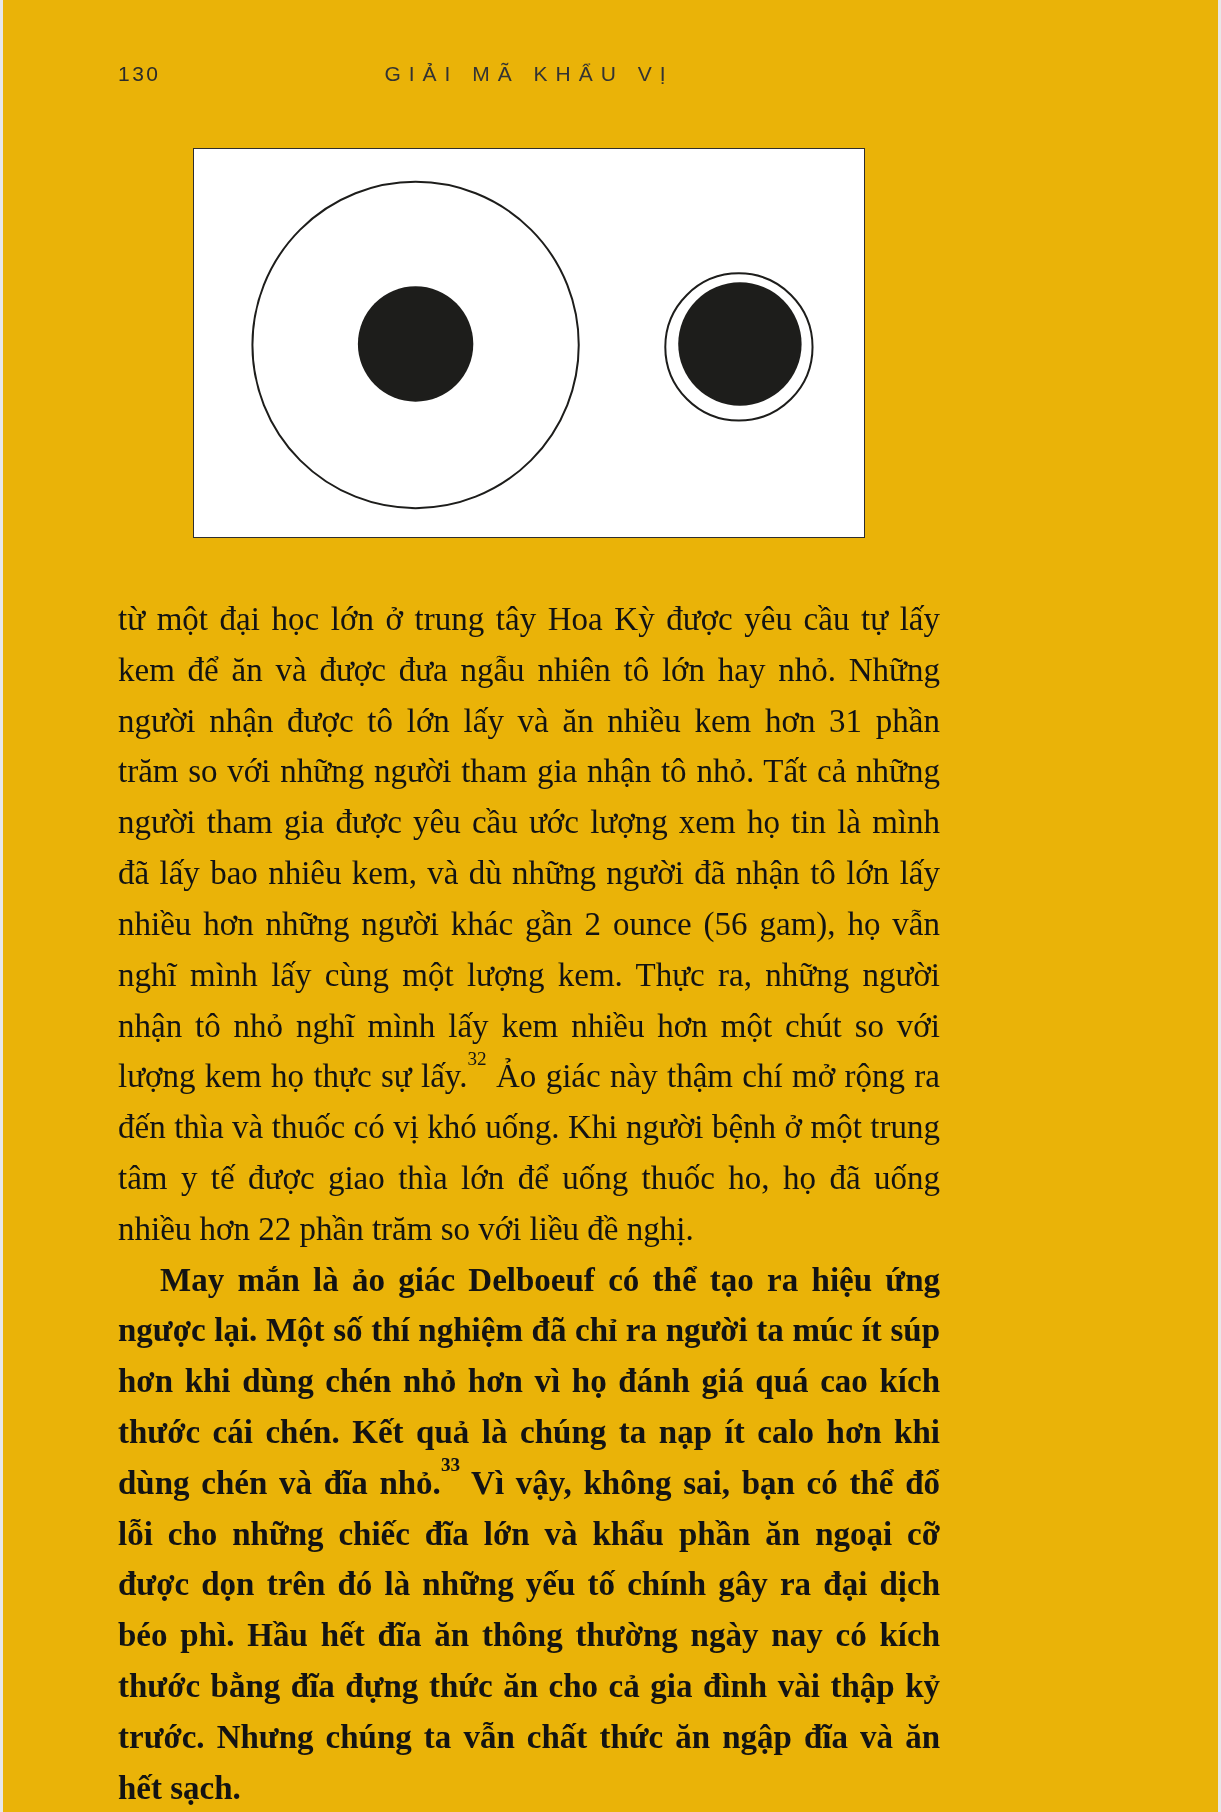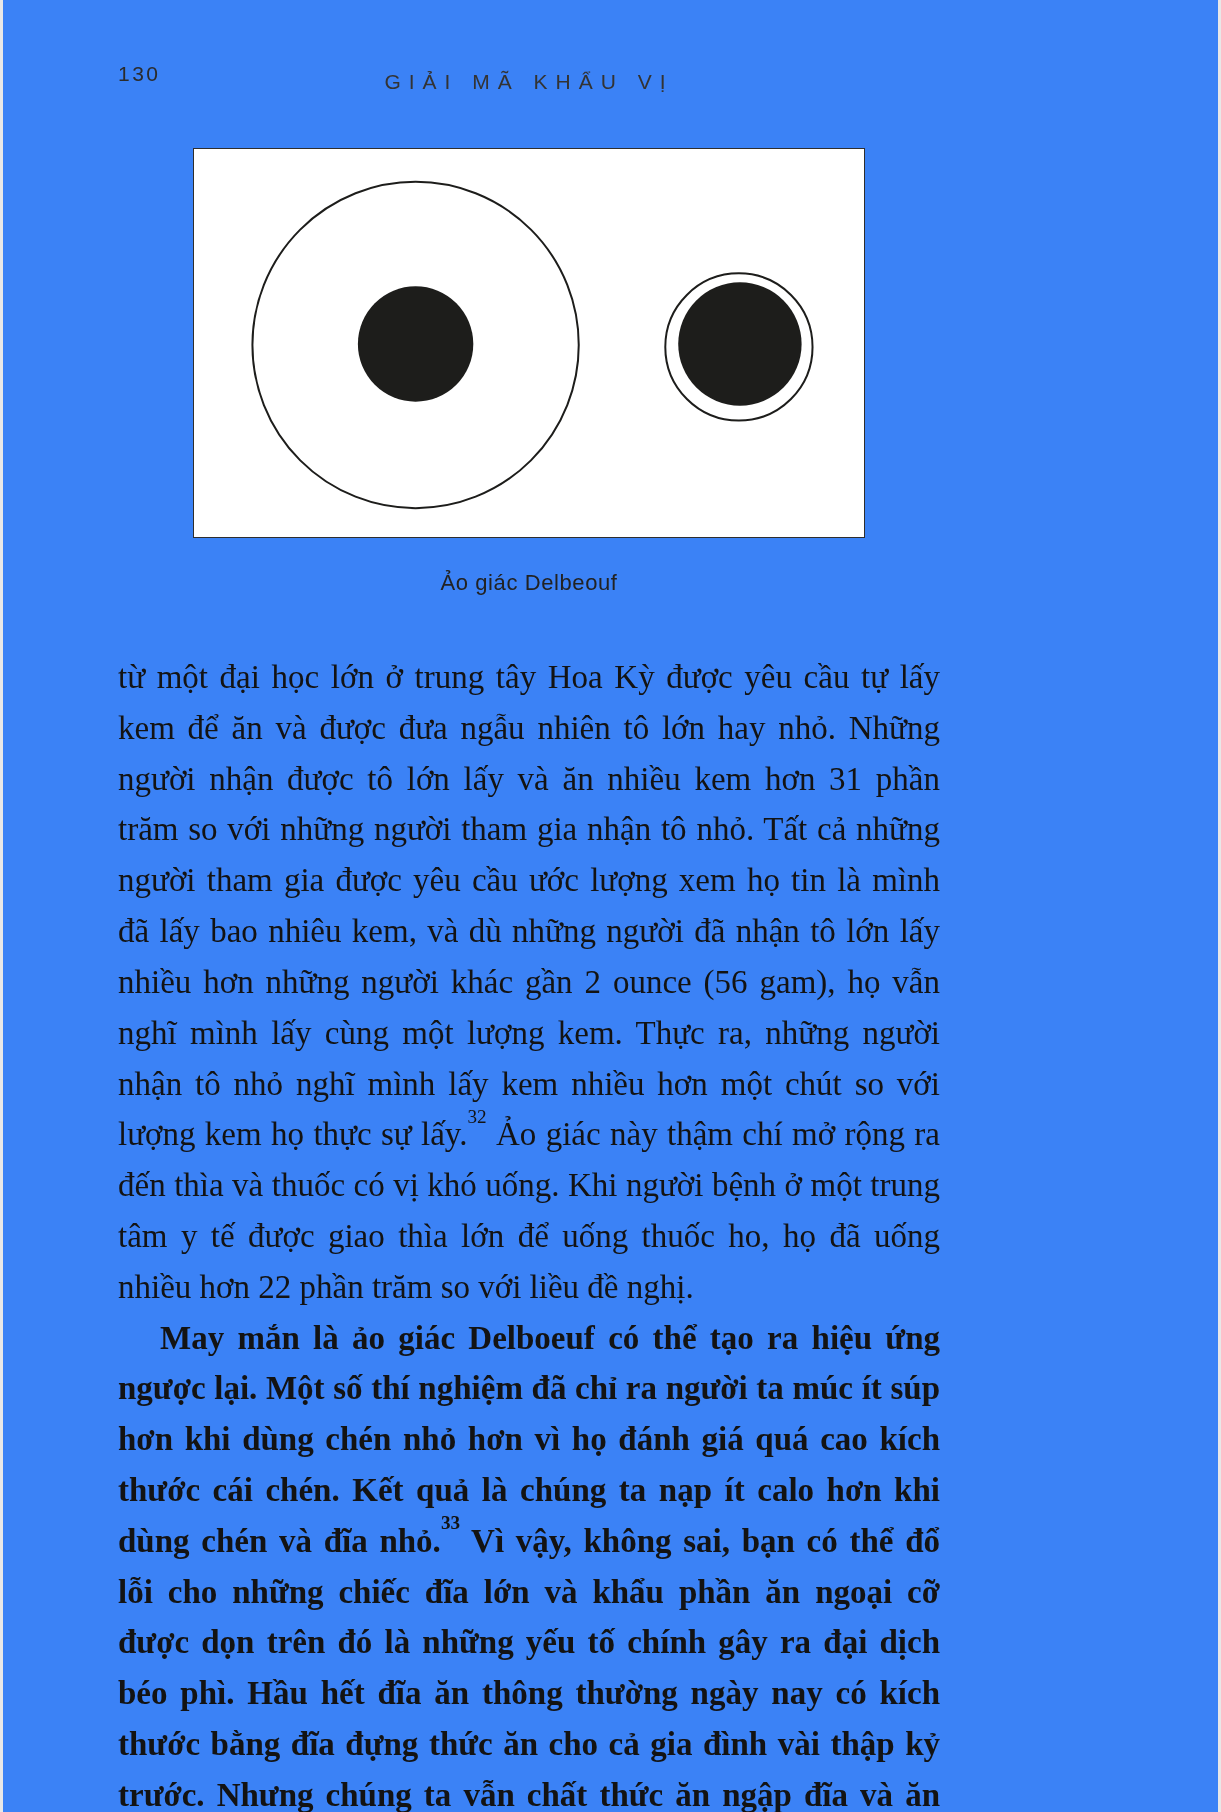--- a/index.html
+++ b/index.html
@@ -2,21 +2,21 @@
 <html><head>
 <meta charset="utf-8">
 <style>
   * { margin:0; padding:0; box-sizing:border-box; }
   html, body { background:#e8e8e8; }
   .page {
     position:relative;
     width:1215px;
     height:1812px;
     margin:0 auto;
-    background:#3b82f6;
+    background:#eab308;
     overflow:hidden;
   }
   .content {
     position:absolute;
     left:115px;
     top:60px;
     width:822px;
   }
   .running-head {
     position:relative;
@@ -25,21 +25,21 @@
     font-size:21px;
     color:#2b2b2b;
   }
   .page-number {
     position:absolute;
     left:0; top:2px;
     letter-spacing:2.5px;
   }
   .head-title {
     position:absolute;
-    left:50%; top:10px;
+    left:50%; top:2px;
     transform:translateX(-50%);
     letter-spacing:8px;
     white-space:nowrap;
     color:#333333;
   }
   .figure-box {
     margin:56px auto 0;
     width:672px;
     height:390px;
     border:1.5px solid #2e2e2e;
@@ -86,21 +86,20 @@
       <svg viewBox="0 0 672 390" xmlns="http://www.w3.org/2000/svg" aria-hidden="true">
 
         <circle cx="222" cy="197" r="164" fill="none" stroke="#1d1d1b" stroke-width="2"></circle>
         <circle cx="222" cy="196" r="58" fill="#1d1d1b"></circle>
 
         <circle cx="547" cy="199" r="74" fill="none" stroke="#1d1d1b" stroke-width="2"></circle>
         <circle cx="548" cy="196" r="62" fill="#1d1d1b"></circle>
       </svg>
     </div>
 
-    <div class="figure-caption">Ảo giác Delbeouf</div>
 
     <div class="body-text">
       <p><span>từ một đại học lớn ở trung tây Hoa Kỳ được yêu cầu tự lấy kem để ăn và được đưa ngẫu nhiên tô lớn hay nhỏ. Những người nhận được tô lớn lấy và ăn nhiều kem hơn 31 phần trăm so với những người tham gia nhận tô nhỏ. Tất cả những người tham gia được yêu cầu ước lượng xem họ tin là mình đã lấy bao nhiêu kem, và dù những người đã nhận tô lớn lấy nhiều hơn những người khác gần 2 ounce (56 gam), họ vẫn nghĩ mình lấy cùng một lượng kem. Thực ra, những người nhận tô nhỏ nghĩ mình lấy kem nhiều hơn một chút so với lượng kem họ thực sự lấy.</span><sup class="footnote">32</sup><span> Ảo giác này thậm chí mở rộng ra đến thìa và thuốc có vị khó uống. Khi người bệnh ở một trung tâm y tế được giao thìa lớn để uống thuốc ho, họ đã uống nhiều hơn 22 phần trăm so với liều đề nghị.</span></p>
       <p class="indented"><span>May mắn là ảo giác Delboeuf có thể tạo ra hiệu ứng ngược lại. Một số thí nghiệm đã chỉ ra người ta múc ít súp hơn khi dùng chén nhỏ hơn vì họ đánh giá quá cao kích thước cái chén. Kết quả là chúng ta nạp ít calo hơn khi dùng chén và đĩa nhỏ.</span><sup class="footnote">33</sup><span> Vì vậy, không sai, bạn có thể đổ lỗi cho những chiếc đĩa lớn và khẩu phần ăn ngoại cỡ được dọn trên đó là những yếu tố chính gây ra đại dịch béo phì. Hầu hết đĩa ăn thông thường ngày nay có kích thước bằng đĩa đựng thức ăn cho cả gia đình vài thập kỷ trước. Nhưng chúng ta vẫn chất thức ăn ngập đĩa và ăn hết sạch.</span></p>
     </div>
 
   </div>
 </div>
 
 </body></html>

